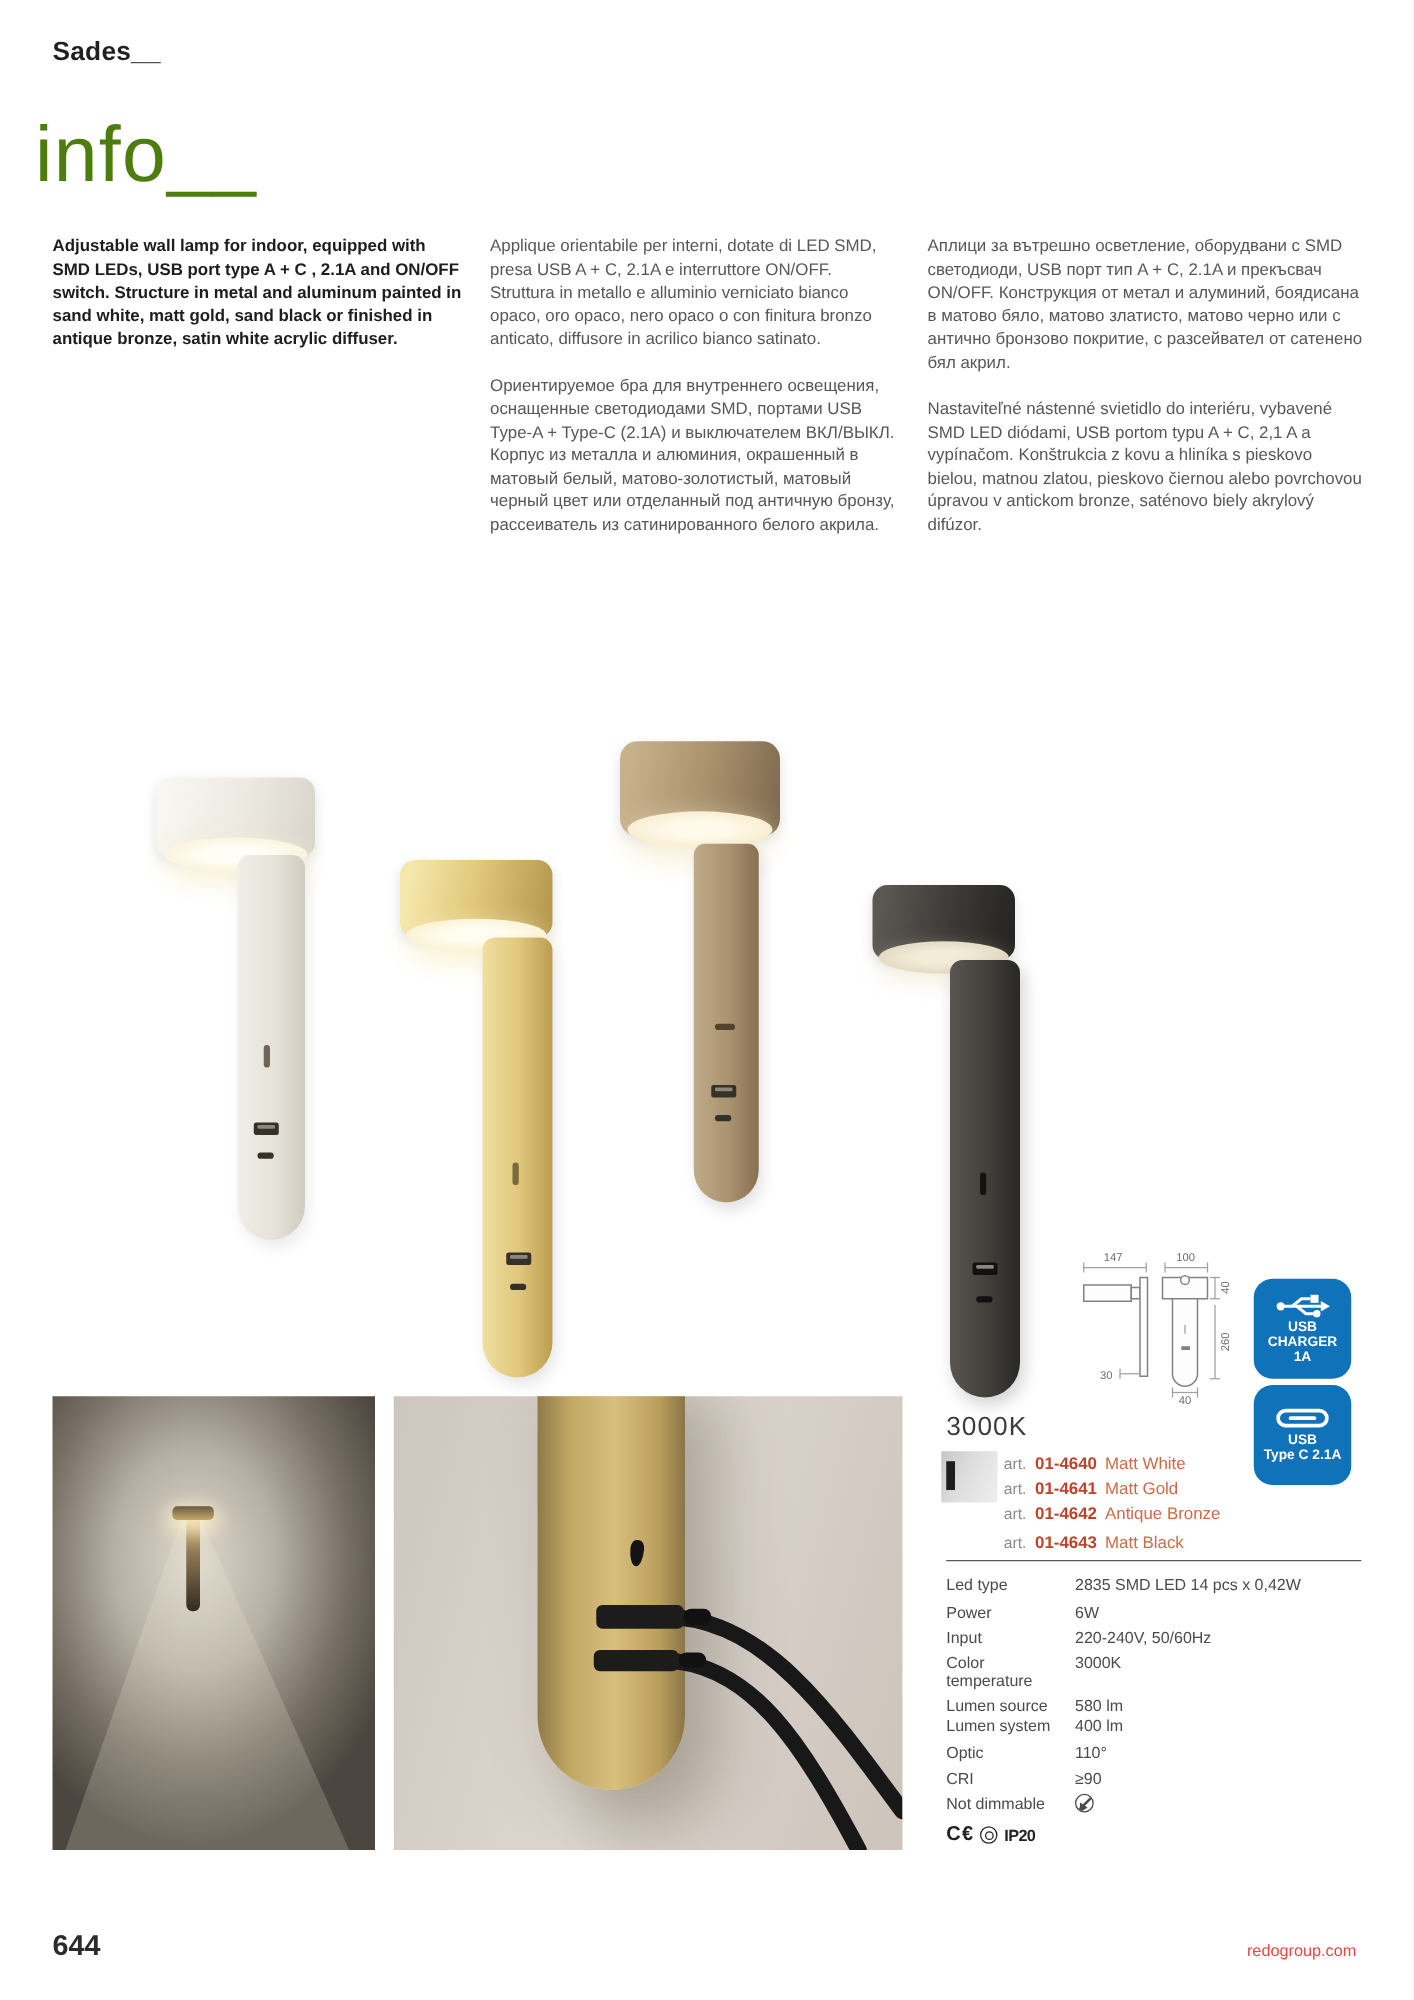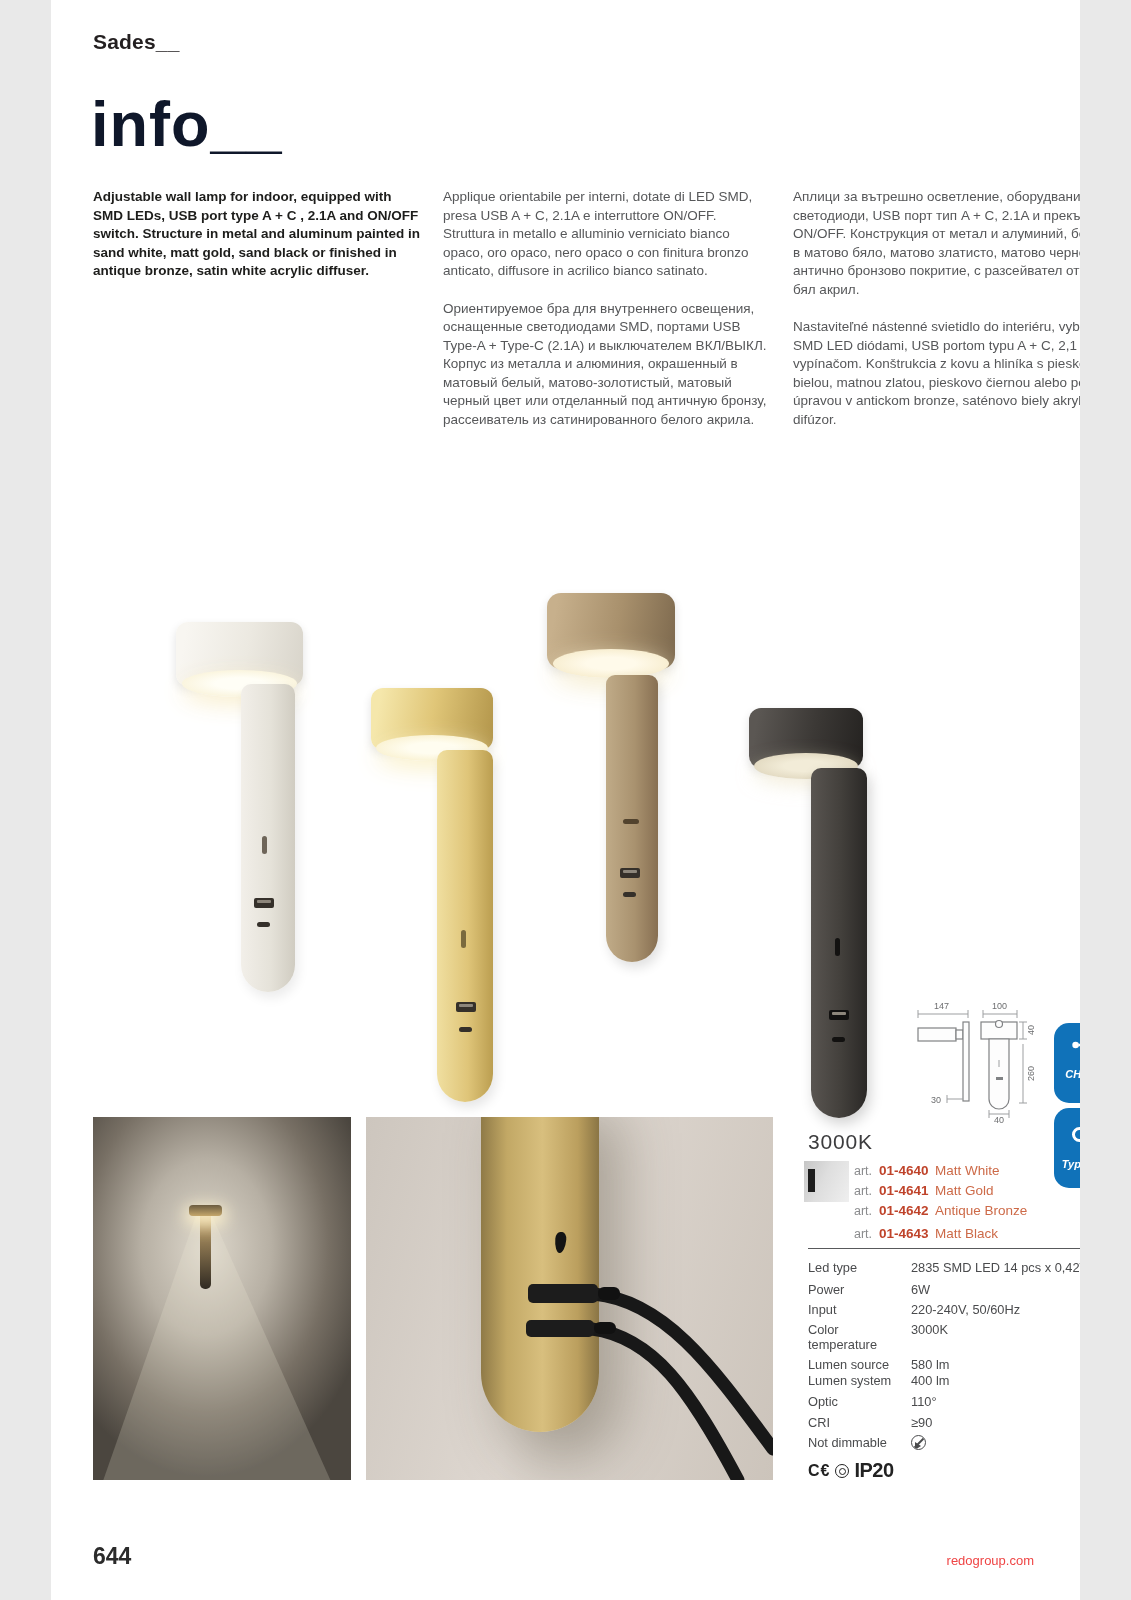--- a/index.html
+++ b/index.html
@@ -1,24 +1,24 @@
 <!DOCTYPE html>
 <html><head>
 <meta charset="utf-8">
 <style>
   * { margin:0; padding:0; box-sizing:border-box; }
   html,body { background:#e9e9e9; }
   .page {
-    position:relative; width:1029px; height:1600px; margin:0 auto;
+    position:relative; width:1131px; height:1600px; margin:0 auto;
     background:#ffffff; overflow:hidden;
     font-family:"Liberation Sans", sans-serif; color:#231f20;
   }
   
   .brand { position:absolute; left:42px; top:30px; font-size:21px; font-weight:700; letter-spacing:.2px; color:#231f20; }
-  .title { position:absolute; left:40px; top:88px; font-size:63px; font-weight:700; letter-spacing:1px; color:#0f172a; }
+  .title { position:absolute; left:28px; top:88px; font-size:63px; font-weight:400; letter-spacing:1px; color:#4d7c0f; }
   
   .col { position:absolute; top:188px; font-size:13.5px; line-height:18.5px; color:#565759; }
   .col p { margin-bottom:19px; }
   .col-1 { left:42px;  width:332px; color:#1d1d1b; font-weight:700; }
   .col-2 { left:392px; width:326px; }
   .col-3 { left:742px; width:348px; }
   
   .lamp { position:absolute; }
   .head { position:absolute; border-radius:12px; box-shadow:0 4px 10px rgba(0,0,0,.12); }
   .diffuser { position:absolute; border-radius:50%; }
@@ -61,21 +61,21 @@
   .drawing { position:absolute; left:860px; top:998px; }
   .drawing text { font-family:"Liberation Sans",sans-serif; font-size:9px; fill:#6d6e70; }
   .drawing .ln { stroke:#9d9fa1; stroke-width:1; fill:none; }
   .drawing .part { stroke:#808284; stroke-width:1.2; fill:#fdfdfd; }
 
   
   .badge { position:absolute; left:1003px; width:78px; height:80px; background:#1072b9; border-radius:15px;
            color:#fff; display:flex; flex-direction:column; align-items:center; justify-content:center; }
   .badge-1 { top:1023px; }
   .badge-2 { top:1108px; }
-  .badge .t { font-size:11px; font-weight:700; line-height:12px; text-align:center;font-style:italic; }
+  .badge .t { font-size:11px; font-weight:700; line-height:12px; text-align:center; }
   .usbc-icon { width:42px; height:15px; border:3px solid #fff; border-radius:8px; margin-bottom:4px; position:relative; }
   .usbc-icon::after { content:""; position:absolute; left:7px; top:3px; width:22px; height:3px; background:#fff; border-radius:2px; }
 
   
   .temp { position:absolute; left:757px; top:1130px; font-size:21px; letter-spacing:.8px; color:#3c3c3e; }
   .thumb { position:absolute; left:753px; top:1161px; width:45px; height:41px;
            background:linear-gradient(115deg,#c6c6c6 0%,#dedede 45%,#efefef 100%); }
   .thumb::after { content:""; position:absolute; left:4px; top:8px; width:7px; height:23px; background:#1d1d1d; }
   .code-row { position:absolute; left:803px; display:flex; align-items:baseline; font-size:13.5px; }
   .code-row .art { width:25px; color:#8a8b8d; font-size:12.5px; }
@@ -89,21 +89,21 @@
   .spec-row .lbl { width:103px; }
   .mb6{margin-bottom:7px} .mb4{margin-bottom:5px} .mb0{margin-bottom:1px} .mb5{margin-bottom:6px}
   .nodim { width:15px; height:15px; border:1.4px solid #4a4b4d; border-radius:50%; position:relative; overflow:hidden; }
   .nodim::before { content:""; position:absolute; left:3px; top:6px; width:0; height:0;
                    border-left:6px solid #4a4b4d; border-top:4px solid transparent; border-bottom:4px solid transparent; }
   .nodim::after { content:""; position:absolute; left:6px; top:-2px; width:1.5px; height:18px; background:#4a4b4d; transform:rotate(45deg); }
   .certs { display:flex; align-items:center; gap:5px; margin-top:9px; color:#222; }
   .ce { font-size:16px; font-weight:700; letter-spacing:1px; }
   .ins-icon { width:14px; height:14px; border:1.6px solid #222; border-radius:50%; position:relative; }
   .ins-icon::after { content:""; position:absolute; left:3px; top:3px; width:5px; height:5px; border:1.4px solid #222; border-radius:50%; }
-  .ip { font-size:20px; font-weight:800; letter-spacing:-.5px; }
+  .ip { font-size:13px; font-weight:800; letter-spacing:-.5px; }
 
   
   .photo { position:absolute; top:1117px; height:363px; overflow:hidden; }
   .photo-left { left:42px; width:258px;
     background:radial-gradient(ellipse 170px 230px at 44% 36%, #ded8cc 0%, #b7b0a4 38%, #776f64 72%, #4b463f 100%); }
   .beam { position:absolute; left:0; top:0; width:100%; height:100%;
     background:rgba(244,238,222,.20); clip-path:polygon(40% 27%, 46% 27%, 92% 100%, 4% 100%); }
   .mini-arm { position:absolute; left:107px; top:96px; width:11px; height:76px; border-radius:0 0 5px 5px;
     background:linear-gradient(#d3b277 0%,#8d7751 40%,#302a22 100%); }
   .mini-head { position:absolute; left:96px; top:88px; width:33px; height:11px; border-radius:4px;

